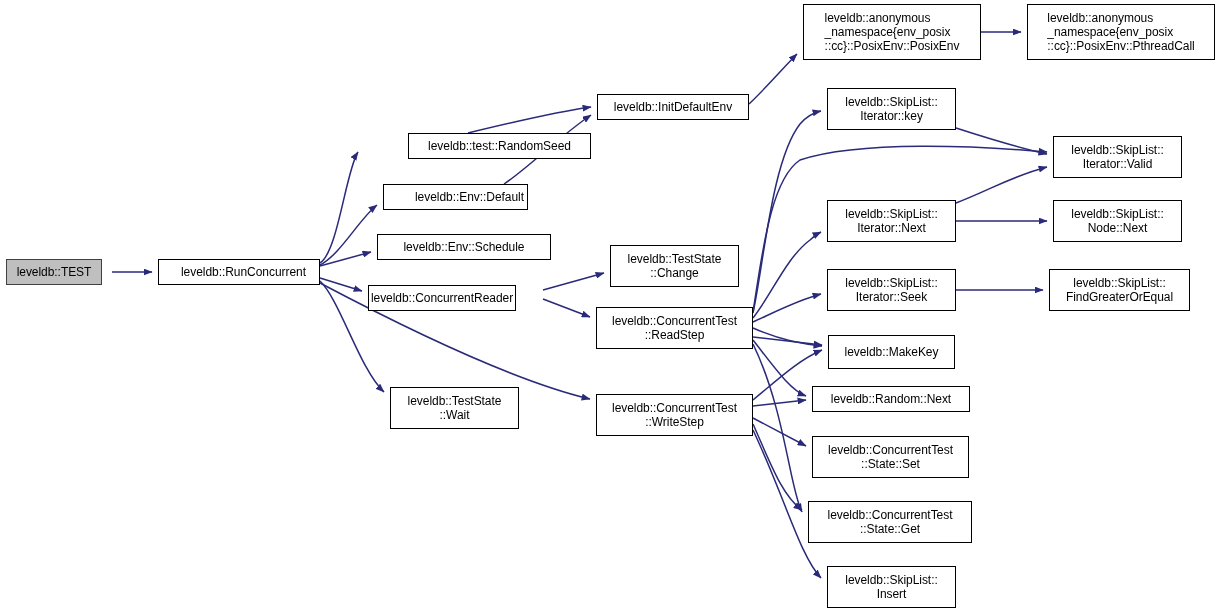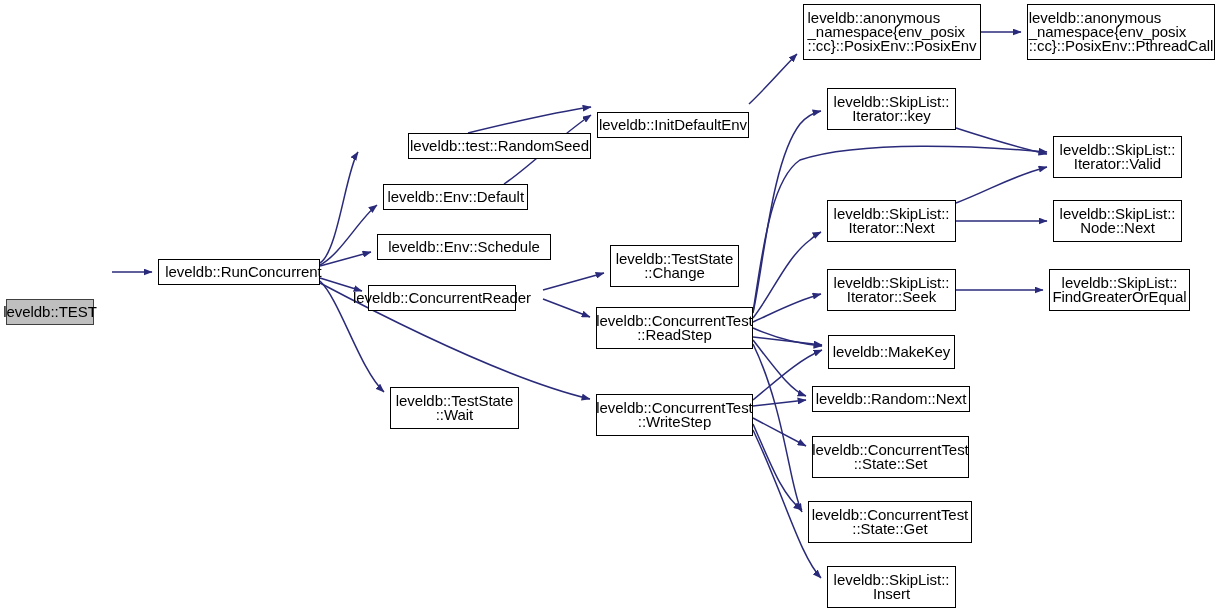--- a/index.html
+++ b/index.html
@@ -1,21 +1,21 @@
 <!DOCTYPE html>
 <html><head>
 <meta charset="utf-8">
 <style>
   html,body{margin:0;padding:0;background:#ffffff;}
   #canvas{position:relative;width:1220px;height:614px;background:#ffffff;
           font-family:"Liberation Sans","DejaVu Sans",sans-serif;overflow:hidden;}
   #edges{position:absolute;left:0;top:0;width:1220px;height:614px;}
   .node{position:absolute;box-sizing:border-box;border:1px solid #000000;
         background:#ffffff;display:flex;align-items:center;justify-content:center;
-        text-align:center;font-size:15px;color:#000000;line-height:14px;
+        text-align:center;font-size:12px;color:#000000;line-height:14px;
         letter-spacing:-0.05px;padding:0 3px;}
   .node.hl{background:#bfbfbf;border-color:#404040;}
   .node .lbl{display:block;white-space:pre-line;}
   .node.lft .lbl{text-align:left;}
 </style>
 </head>
 <body>
 
 <div id="canvas">
   <svg id="edges" viewBox="0 0 1220 614" xmlns="http://www.w3.org/2000/svg">
@@ -51,21 +51,21 @@
         <path d="M753,400 C775,382 798,360 822,350" marker-end="url(#ah)" stroke="#2a2a7a"></path>
         <path d="M753,406 L806,400" marker-end="url(#ah)" stroke="#2a2a7a"></path>
         <path d="M753,418 L806,446" marker-end="url(#ah)" stroke="#2a2a7a"></path>
         <path d="M753,424 C770,462 782,496 802,510" marker-end="url(#ah)" stroke="#2a2a7a"></path>
         <path d="M753,430 C785,498 800,556 821,578" marker-end="url(#ah)" stroke="#2a2a7a"></path>
         <path d="M753,340 C775,368 790,390 806,396" marker-end="url(#ah)" stroke="#2a2a7a"></path>
         <path d="M753,328 C780,340 800,344 822,346" marker-end="url(#ah)" stroke="#2a2a7a"></path>
       </g>
   </svg>
   <div id="node-layer">
-      <div class="node hl" style="left: 6px; top: 259px; width: 88px; height: 26px; margin-top: 40px;">
+      <div class="node hl" style="left: 6px; top: 259px; width: 96px; height: 26px;">
         <span class="lbl">leveldb::TEST</span>
       </div>
       <div class="node" style="left: 158px; top: 259px; width: 162px; height: 26px; padding-left: 12px;">
         <span class="lbl">leveldb::RunConcurrent</span>
       </div>
       <div class="node" style="left: 364px; top: 133px; width: 183px; height: 26px; margin-left: 44px;">
         <span class="lbl">leveldb::test::RandomSeed</span>
       </div>
       <div class="node" style="left: 383px; top: 184px; width: 145px; height: 26px; justify-content: flex-end;">
         <span class="lbl">leveldb::Env::Default</span>
@@ -73,21 +73,21 @@
       <div class="node" style="left: 377px; top: 234px; width: 174px; height: 26px;">
         <span class="lbl">leveldb::Env::Schedule</span>
       </div>
       <div class="node" style="left: 368px; top: 285px; width: 148px; height: 26px; justify-content: center;">
         <span class="lbl">leveldb::ConcurrentReader</span>
       </div>
       <div class="node" style="left: 390px; top: 387px; width: 129px; height: 42px;">
         <span class="lbl">leveldb::TestState
 ::Wait</span>
       </div>
-      <div class="node" style="left: 597px; top: 112px; width: 152px; height: 26px;">
+      <div class="node" style="left: 597px; top: 94px; width: 152px; height: 26px;">
         <span class="lbl">leveldb::InitDefaultEnv</span>
       </div>
       <div class="node" style="left: 610px; top: 245px; width: 129px; height: 42px;">
         <span class="lbl">leveldb::TestState
 ::Change</span>
       </div>
       <div class="node" style="left: 596px; top: 307px; width: 157px; height: 42px;">
         <span class="lbl">leveldb::ConcurrentTest
 ::ReadStep</span>
       </div>

